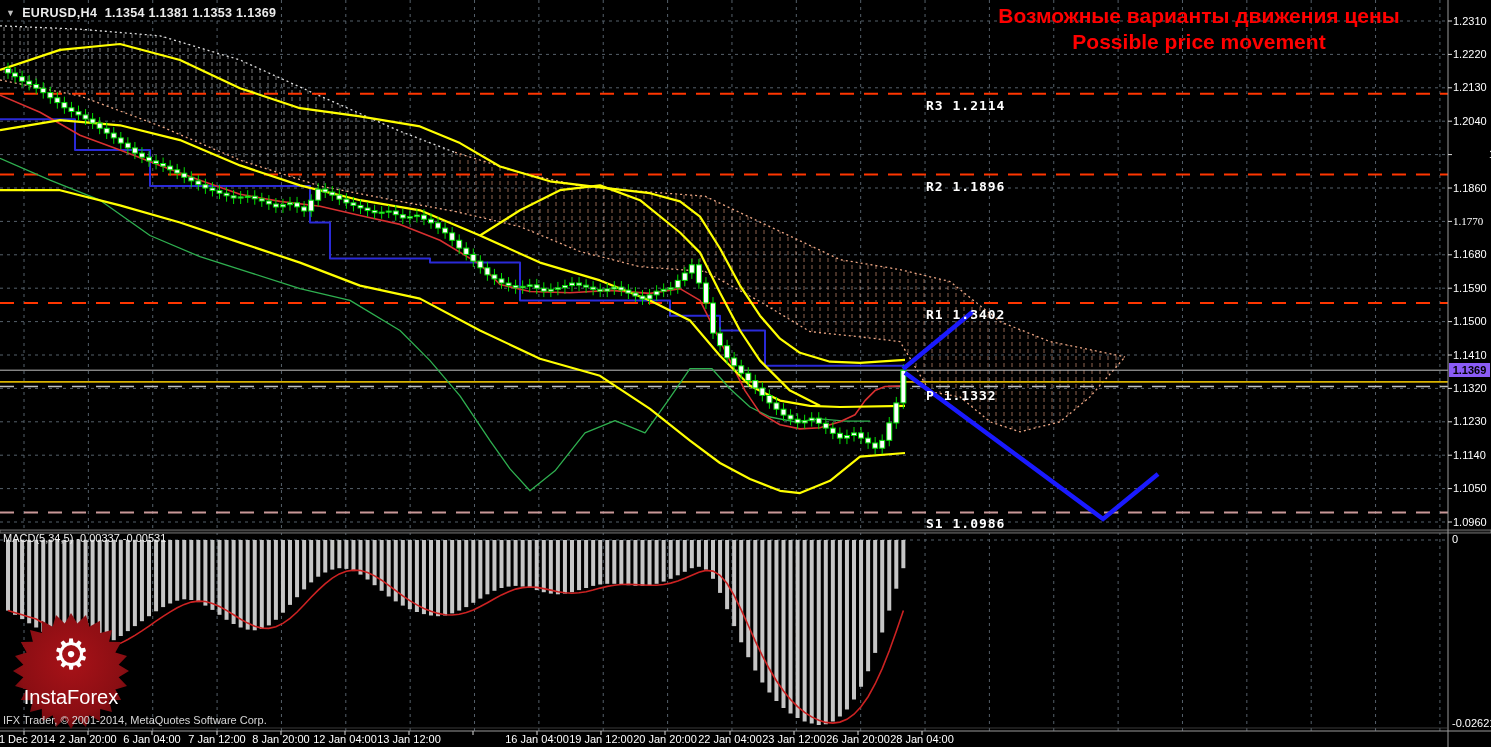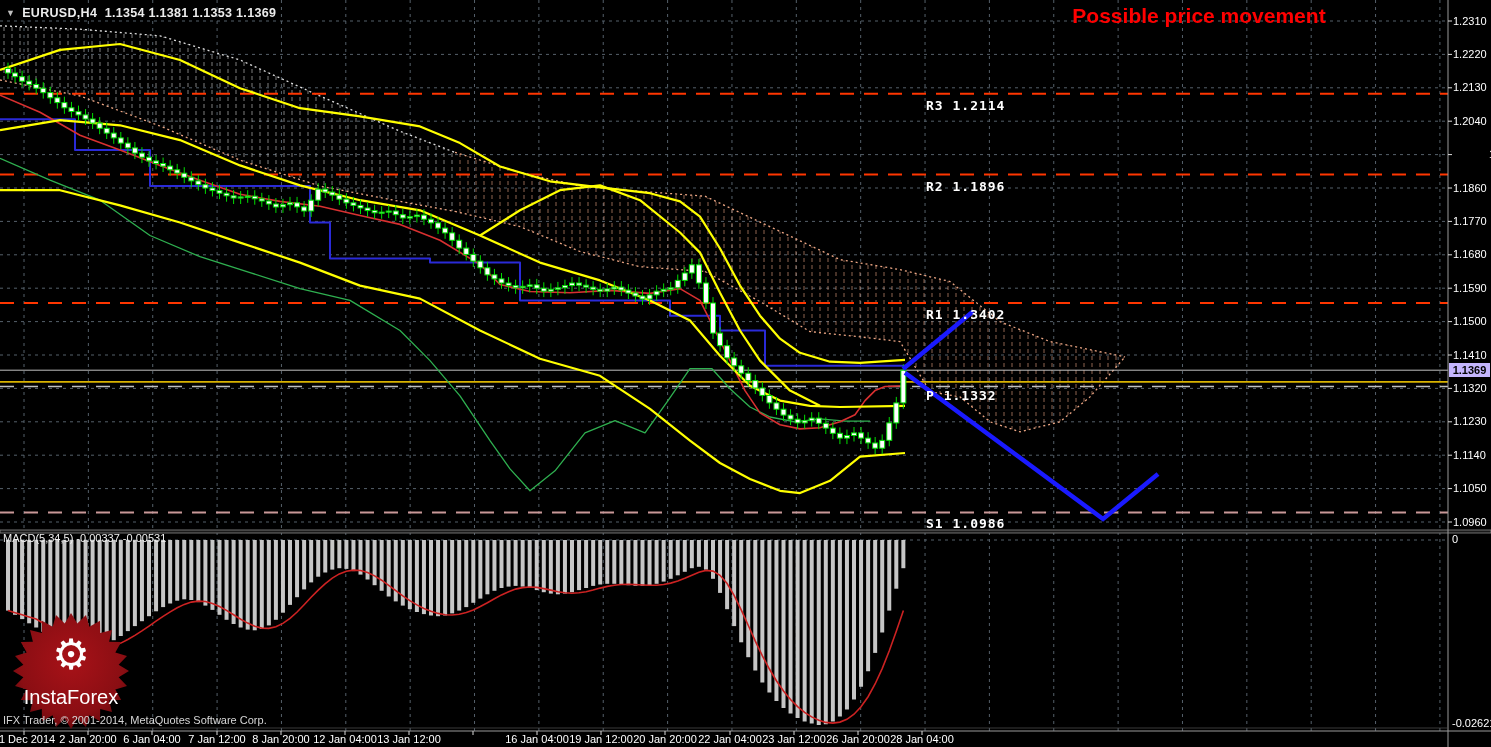--- a/index.html
+++ b/index.html
@@ -7,21 +7,21 @@
           font-family:"Liberation Sans",sans-serif;}
   #chart-svg{position:absolute;left:0;top:0;}
   .ovl{position:absolute;white-space:nowrap;}
   #symbol-header{left:6px;top:6px;color:#ECECEC;font-size:12.5px;font-weight:bold;letter-spacing:.3px;}
   #symbol-header .dd{color:#C0C0C0;font-size:9px;margin-right:7px;vertical-align:1px;}
   #annotation{left:978px;top:3px;width:442px;text-align:center;color:#FF0000;
               font-size:21px;font-weight:600;line-height:26px;}
   .pricelbl{color:#FFF;font-size:11px;left:1453px;}
   .datelbl{color:#FFF;font-size:11px;top:733px;transform:translateX(-50%);}
   .pivlbl{color:#FFF;font-size:13px;font-weight:bold;font-family:"DejaVu Sans Mono",monospace;left:926px;letter-spacing:1px;}
-  #cur-badge{left:1449px;width:41px;background:#c4b5fd;color:#000;font-size:11px;font-weight:bold;
+  #cur-badge{left:1449px;width:41px;background:#8b5cf6;color:#000;font-size:11px;font-weight:bold;
              text-align:center;padding:1px 0;}
   #macd-label{left:3px;top:532px;color:#F0F0F0;font-size:11px;}
   .macdaxis{left:1452px;color:#FFF;font-size:11px;}
   #copyright{left:3px;top:714px;color:#D6D6D6;font-size:11px;z-index:6;}
   #logo{left:12px;top:612px;z-index:5;}
   #logo svg{display:block;}
 </style>
 </head>
 <body>
 
@@ -521,20 +521,21 @@
       <line x1="794" y1="731" x2="794" y2="735" stroke="#DDD"></line>
       <line x1="858" y1="731" x2="858" y2="735" stroke="#DDD"></line>
       <line x1="922" y1="731" x2="922" y2="735" stroke="#DDD"></line>
     </svg>
 
   <div class="ovl" id="symbol-header">
     <span class="dd">▼</span><span>EURUSD,H4</span>&nbsp;&nbsp;<span>1.1354 1.1381 1.1353 1.1369</span>
   </div>
 
   <div class="ovl" id="annotation">
+    <div>Возможные варианты движения цены</div>
     <div>Possible price movement</div>
   </div>
 
   <div class="ovl" id="macd-label">MACD(5,34,5) -0.00337 -0.00531</div>
   <div class="ovl macdaxis" style="top:533px">0</div>
   <div class="ovl macdaxis" style="top:717px">-0.02621</div>
 
   <div class="ovl" id="cur-badge" style="top: 362.716px;">1.1369</div>
 
   <div id="logo" class="ovl">
@@ -554,21 +555,21 @@
 
   <div class="ovl" id="copyright">IFX Trader, © 2001-2014, MetaQuotes Software Corp.</div>
 
   <div id="labels-layer">
       <div class="ovl pricelbl" style="top: 14.5px;">1.2310</div>
       <div class="ovl pricelbl" style="top: 47.9px; text-align: right;">1.2220</div>
       <div class="ovl pricelbl" style="top: 81.3px;">1.2130</div>
       <div class="ovl pricelbl" style="top: 114.7px;">1.2040</div>
       <div class="ovl pricelbl" style="top: 148.1px; margin-left: 36px;">1.1950</div>
       <div class="ovl pricelbl" style="top: 181.5px;">1.1860</div>
-      <div class="ovl pricelbl" style="top: 214.9px;">1.1770</div>
+      <div class="ovl pricelbl" style="top: 214.9px; font-family: Liberation Serif, serif;">1.1770</div>
       <div class="ovl pricelbl" style="top: 248.3px;">1.1680</div>
       <div class="ovl pricelbl" style="top: 281.7px;">1.1590</div>
       <div class="ovl pricelbl" style="top: 315.1px;">1.1500</div>
       <div class="ovl pricelbl" style="top: 348.5px;">1.1410</div>
       <div class="ovl pricelbl" style="top: 381.9px;">1.1320</div>
       <div class="ovl pricelbl" style="top: 415.3px;">1.1230</div>
       <div class="ovl pricelbl" style="top: 448.7px;">1.1140</div>
       <div class="ovl pricelbl" style="top: 482.1px;">1.1050</div>
       <div class="ovl pricelbl" style="top: 515.5px;">1.0960</div>
       <div class="ovl datelbl" style="left: 24px;">31 Dec 2014</div>

